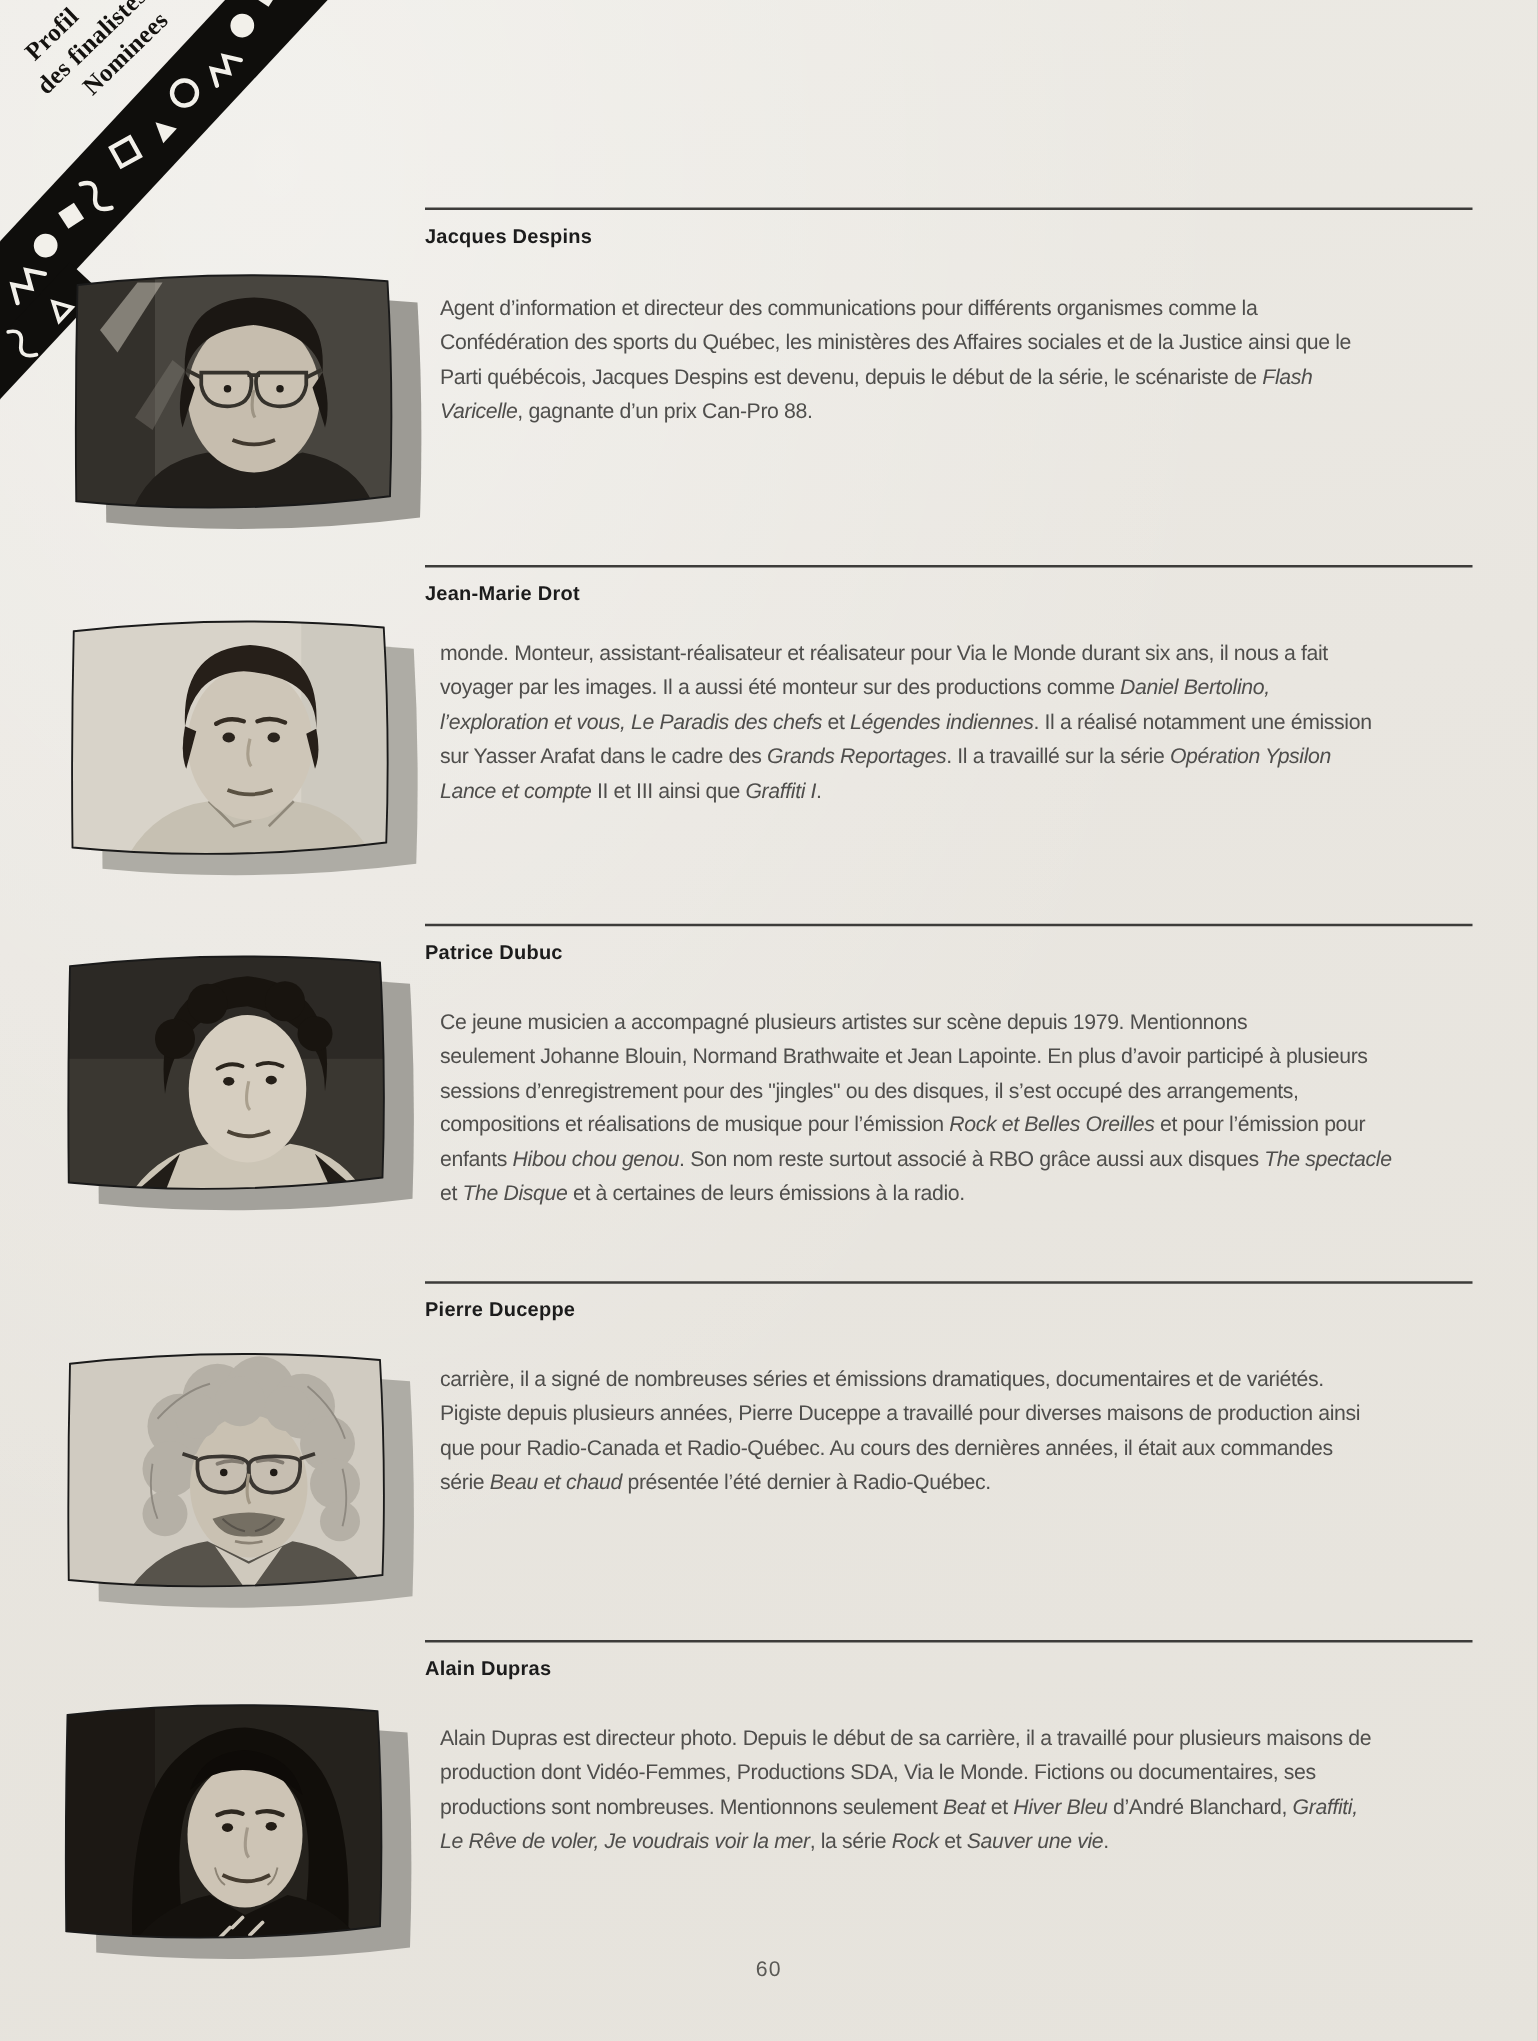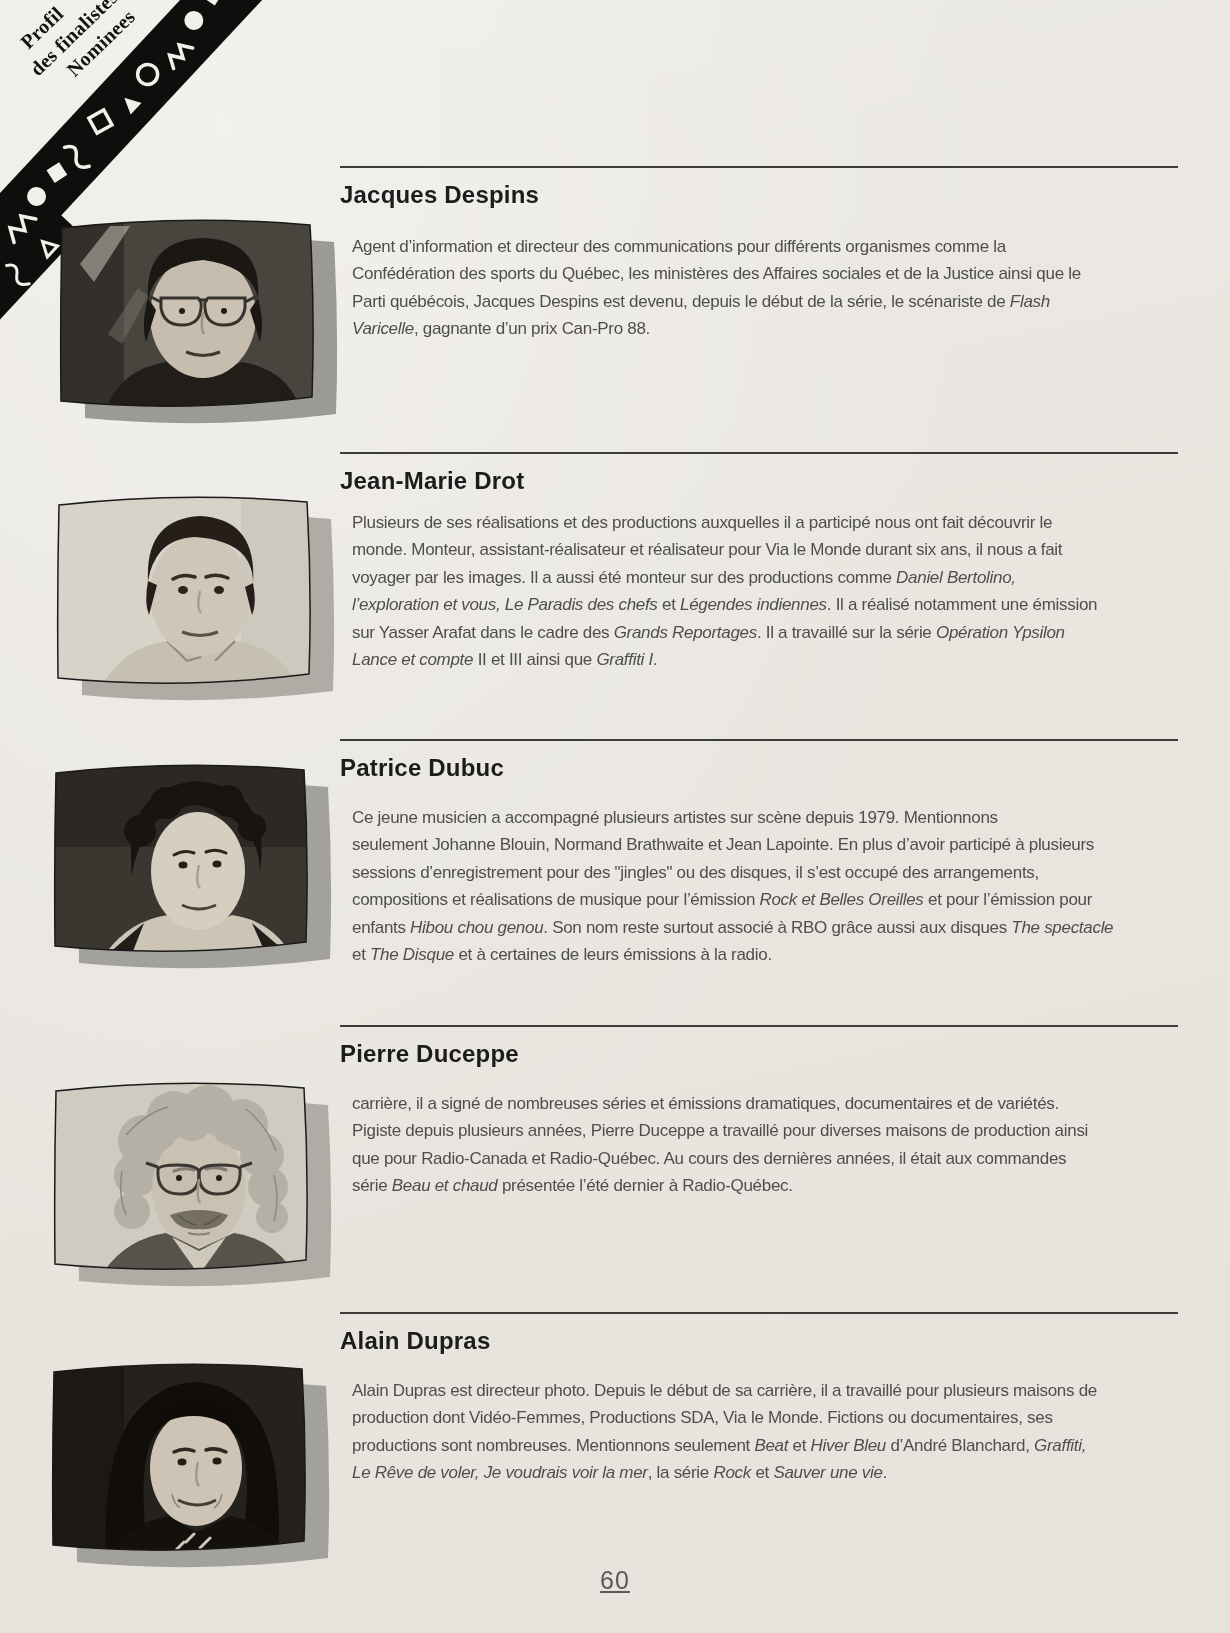--- a/index.html
+++ b/index.html
@@ -18,32 +18,32 @@
   .banner-text{
     position:absolute; left:6px; top:44px; transform:rotate(-44deg); transform-origin:0 0;
     font-family:"Liberation Serif", serif; font-weight:bold; font-size:20px;
     color:#14120f; line-height:26px; letter-spacing:.3px; white-space:nowrap;
   }
   .bt1{margin-left:12px}
   .bt3{margin-left:26px}
   
   .rule{position:absolute; left:340px; width:838px; height:2px; background:#3d3c3a;}
   .pname{
-    position:absolute; left:340px; font-size:24px; font-weight:bold;
+    position:absolute; left:340px; font-size:16px; font-weight:bold;
     color:#1c1c1c; letter-spacing:.2px; white-space:nowrap;text-align:right;
   }
   .bio{position:absolute; left:352px; width:860px; color:#4f4e4c;
        font-size:17px; letter-spacing:-0.3px;}
   .bio-line{white-space:nowrap; height:27.4px; line-height:27.4px;}
   .bio em{font-style:italic;}
   
   .photo{position:absolute; width:300px; height:224px;}
   .pagenum{
     position:absolute; left:0; top:1566px; width:1230px; text-align:center;
-    font-size:25px; color:#5a5955; letter-spacing:1px;text-decoration:underline;
+    font-size:17px; color:#5a5955; letter-spacing:1px;
   }
 </style>
 </head>
 <body>
 
 <div class="page">
 
   <div>
     <div class="stripe stripe-main">
       <svg width="560" height="60" viewBox="0 0 560 60">
@@ -92,21 +92,20 @@
   <div class="pname" style="top:1040px">Pierre Duceppe</div>
   <div class="pname" style="top:1327px">Alain Dupras</div>
 
   <div class="bio" style="top:233px">
       <div class="bio-line"><span>Agent d’information et directeur des communications pour différents organismes comme la</span></div>
       <div class="bio-line"><span>Confédération des sports du Québec, les ministères des Affaires sociales et de la Justice ainsi que le</span></div>
       <div class="bio-line"><span>Parti québécois, Jacques Despins est devenu, depuis le début de la série, le scénariste de </span><em>Flash</em></div>
       <div class="bio-line"><em>Varicelle</em><span>, gagnante d’un prix Can-Pro 88.</span></div>
     </div>
   <div class="bio" style="top:509px">
-      <div class="bio-line"><span>Plusieurs de ses réalisations et des productions auxquelles il a participé nous ont fait découvrir le</span></div>
       <div class="bio-line"><span>monde. Monteur, assistant-réalisateur et réalisateur pour Via le Monde durant six ans, il nous a fait</span></div>
       <div class="bio-line"><span>voyager par les images. Il a aussi été monteur sur des productions comme </span><em>Daniel Bertolino,</em></div>
       <div class="bio-line"><em>l’exploration et vous, Le Paradis des chefs</em><span> et </span><em>Légendes indiennes</em><span>. Il a réalisé notamment une émission</span></div>
       <div class="bio-line"><span>sur Yasser Arafat dans le cadre des </span><em>Grands Reportages</em><span>. Il a travaillé sur la série </span><em>Opération Ypsilon</em></div>
       <div class="bio-line"><em>Lance et compte</em><span> II et III ainsi que </span><em>Graffiti I</em><span>.</span></div>
     </div>
   <div class="bio" style="top:804px">
       <div class="bio-line"><span>Ce jeune musicien a accompagné plusieurs artistes sur scène depuis 1979. Mentionnons</span></div>
       <div class="bio-line"><span>seulement Johanne Blouin, Normand Brathwaite et Jean Lapointe. En plus d’avoir participé à plusieurs</span></div>
       <div class="bio-line"><span>sessions d’enregistrement pour des "jingles" ou des disques, il s’est occupé des arrangements,</span></div>

